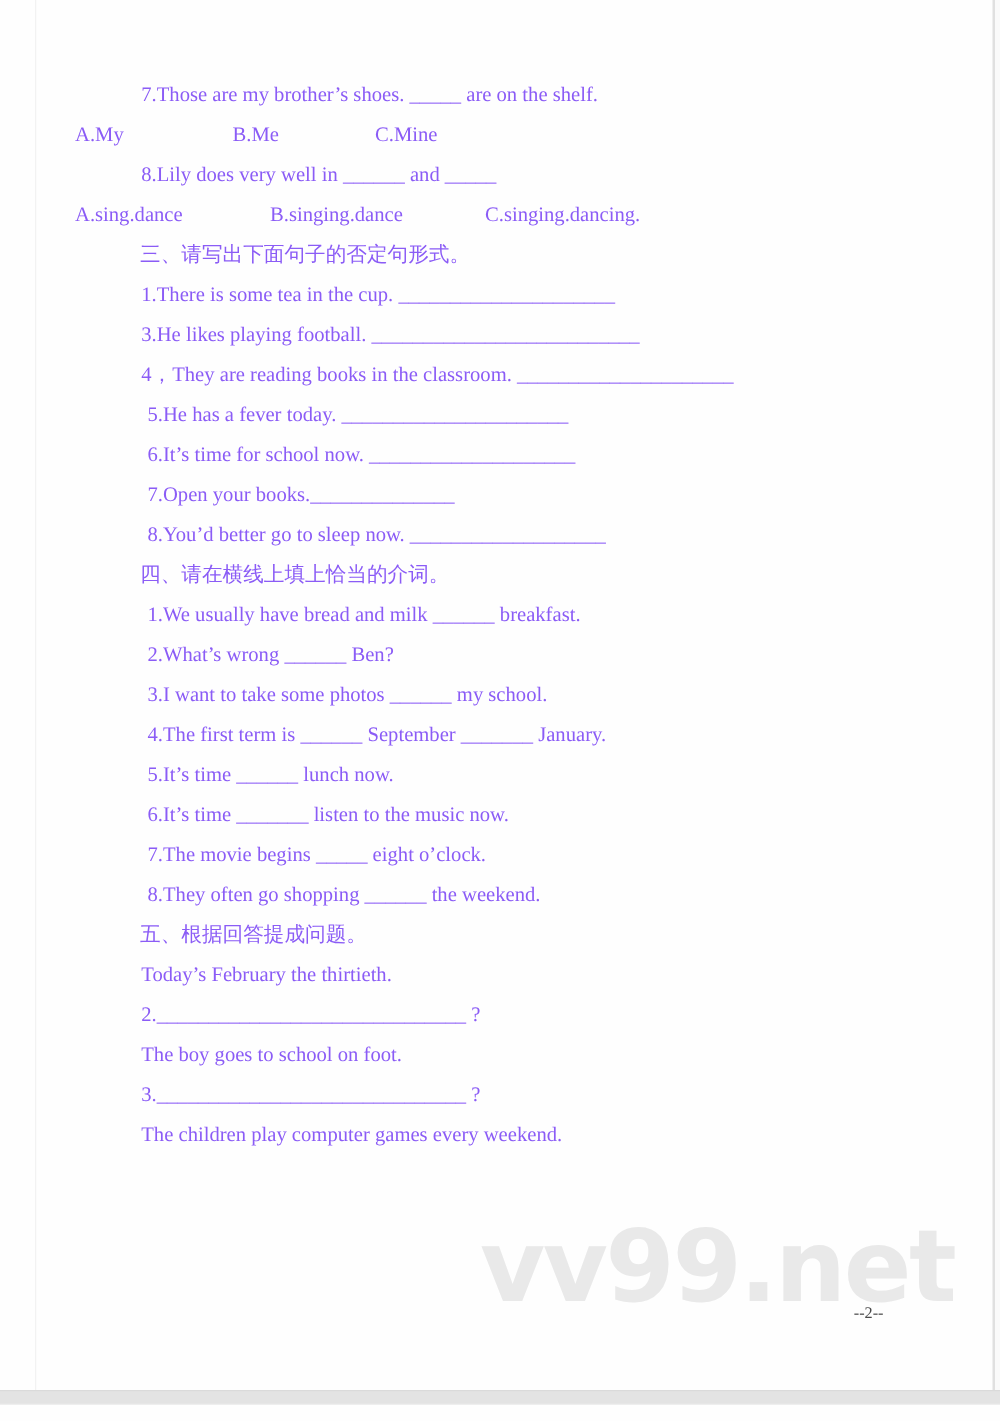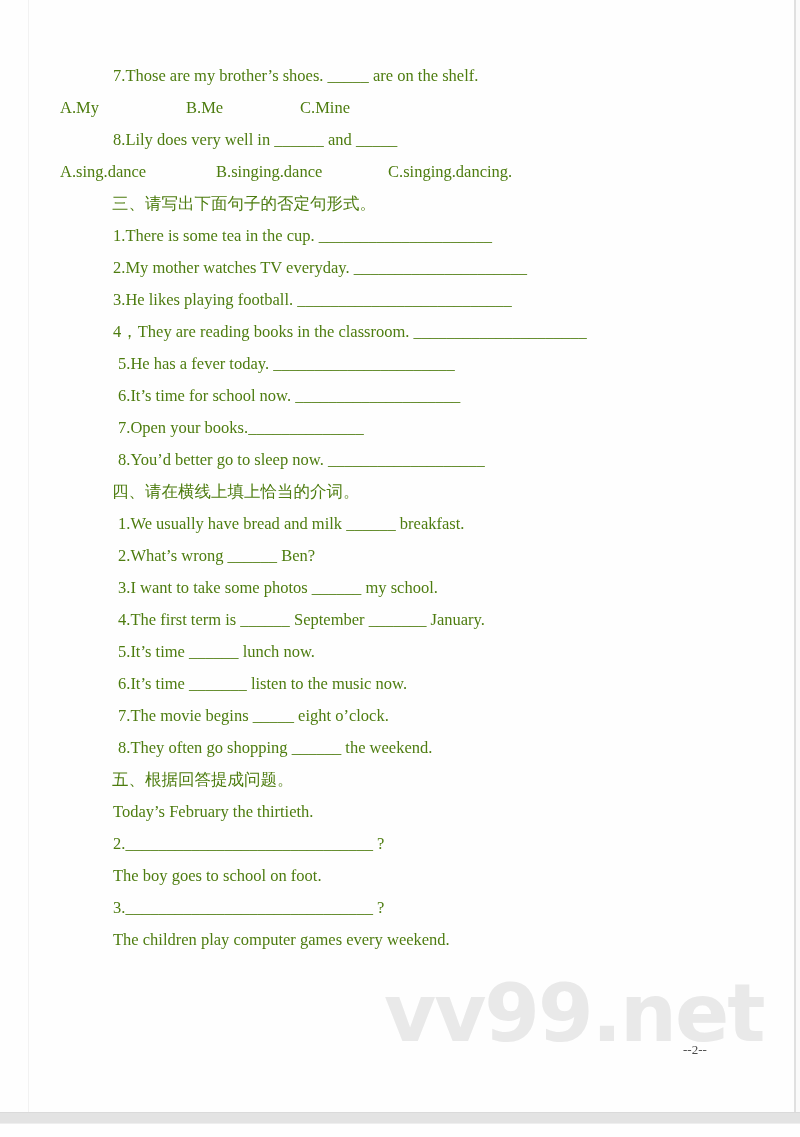--- a/index.html
+++ b/index.html
@@ -48,21 +48,21 @@
   }
   .content {
     position: absolute; top: 60px; left: 0; width: 800px;
     z-index: 2;
   }
   .line {
     height: 32px; line-height: 32px;
     font-size: 16.5px;
     white-space: pre;
     padding-left: 113px;
-    color: #4d7c0f;
+    color: #8b5cf6;
   }
   .line.head { padding-left: 112px; }
   .line.pl-b { padding-left: 118px; }
   .line.ans  { }
   .line.opts { padding-left: 60px; }
   .opts span { display: inline-block; }
   .opts.opts-1 span:nth-child(1) { width: 126px; }
   .opts.opts-1 span:nth-child(2) { width: 114px; }
   .opts.opts-2 span:nth-child(1) { width: 156px; }
   .opts.opts-2 span:nth-child(2) { width: 172px; }
@@ -77,21 +77,20 @@
   <div class="content">
 
     <div class="line">7.Those are my brother’s shoes. _____ are on the shelf.</div>
     <div class="line opts opts-1"><span>A.My</span><span>B.Me</span><span>C.Mine</span></div>
 
     <div class="line">8.Lily does very well in ______ and _____</div>
     <div class="line opts opts-2"><span>A.sing.dance</span><span>B.singing.dance</span><span>C.singing.dancing.</span></div>
 
     <div class="line head">三、请写出下面句子的否定句形式。</div>
     <div class="line">1.There is some tea in the cup. _____________________</div>
-    <div class="line">2.My mother watches TV everyday. _____________________</div>
     <div class="line">3.He likes playing football. __________________________</div>
     <div class="line">4，They are reading books in the classroom. _____________________</div>
     <div class="line pl-b">5.He has a fever today. ______________________</div>
     <div class="line pl-b">6.It’s time for school now. ____________________</div>
     <div class="line pl-b">7.Open your books.______________</div>
     <div class="line pl-b">8.You’d better go to sleep now. ___________________</div>
 
     <div class="line head">四、请在横线上填上恰当的介词。</div>
     <div class="line pl-b">1.We usually have bread and milk ______ breakfast.</div>
     <div class="line pl-b">2.What’s wrong ______ Ben?</div>

